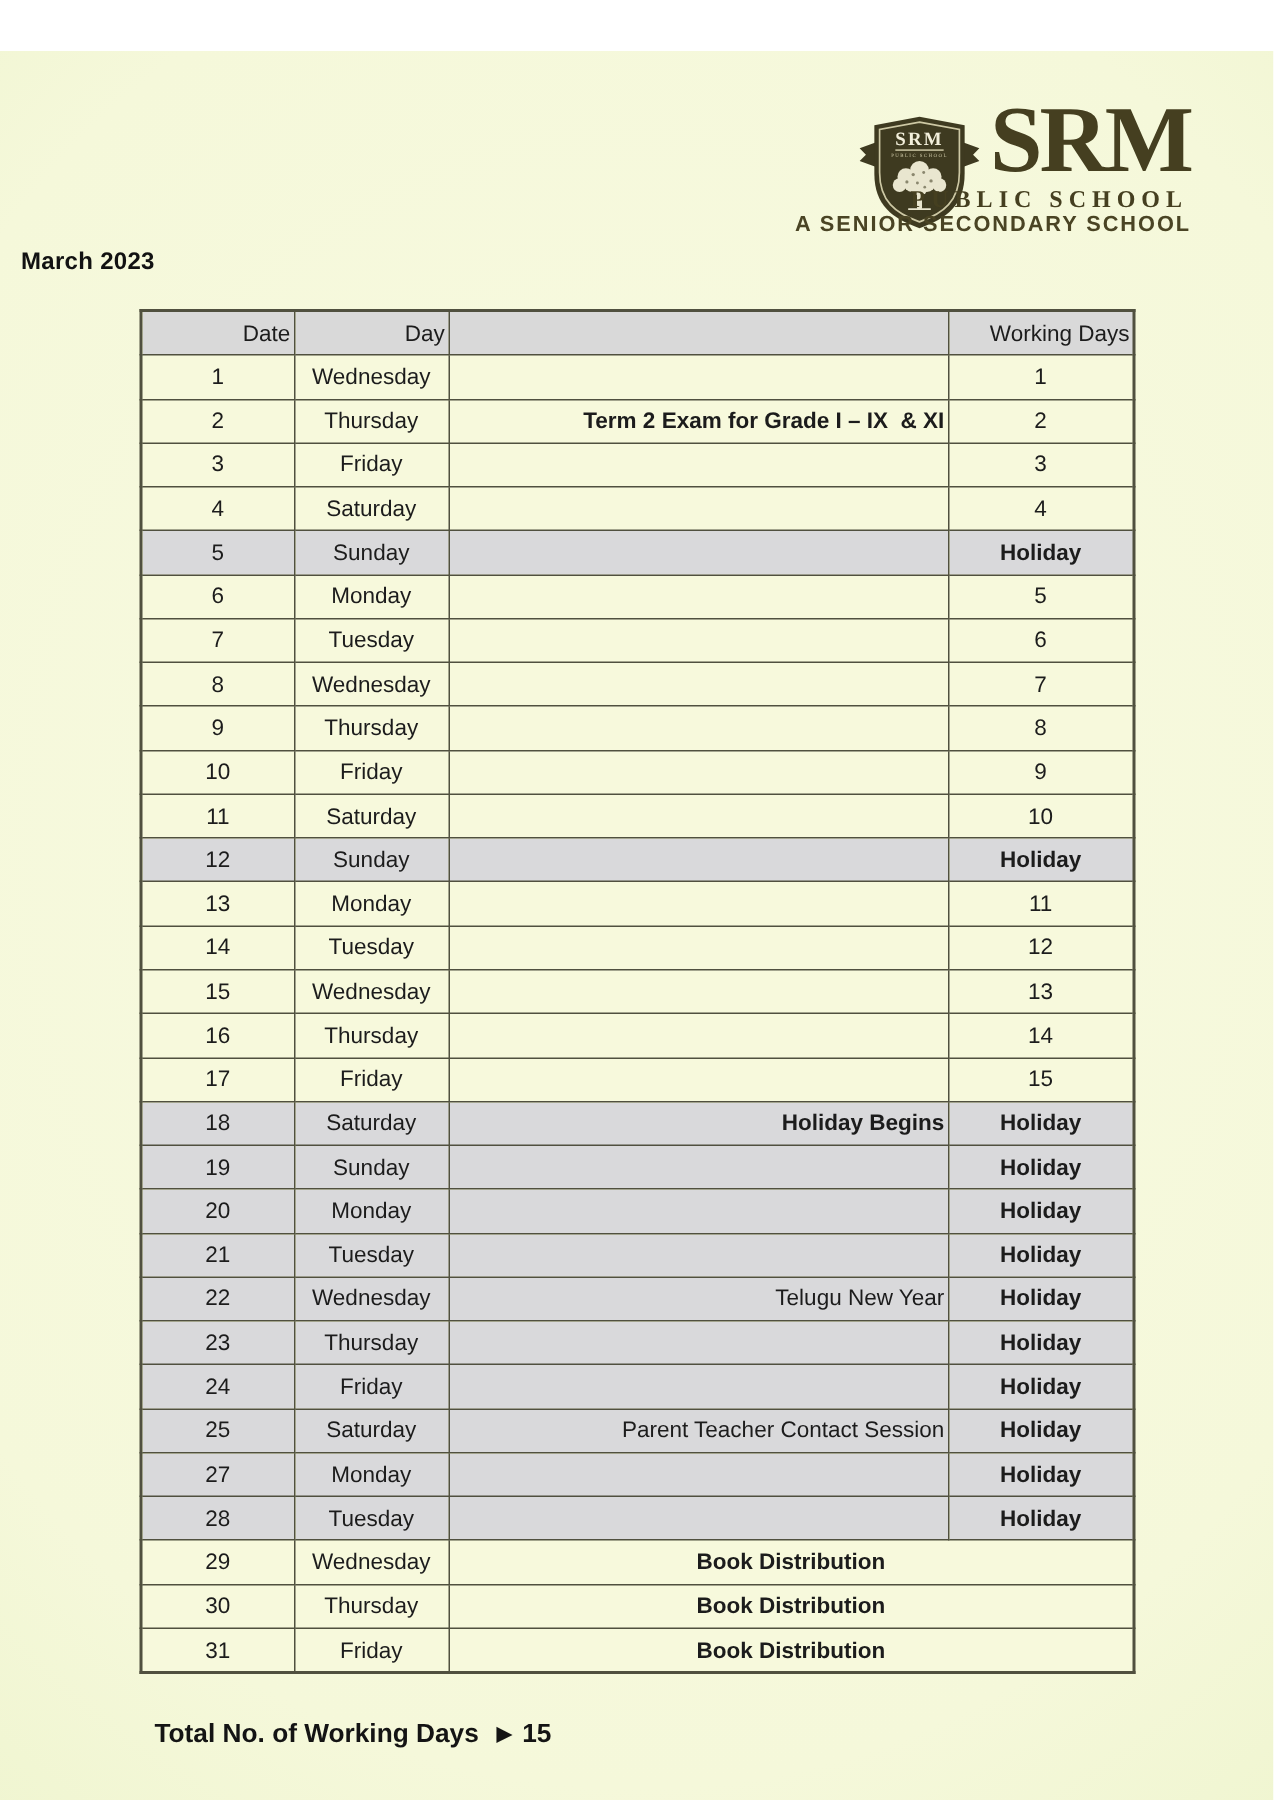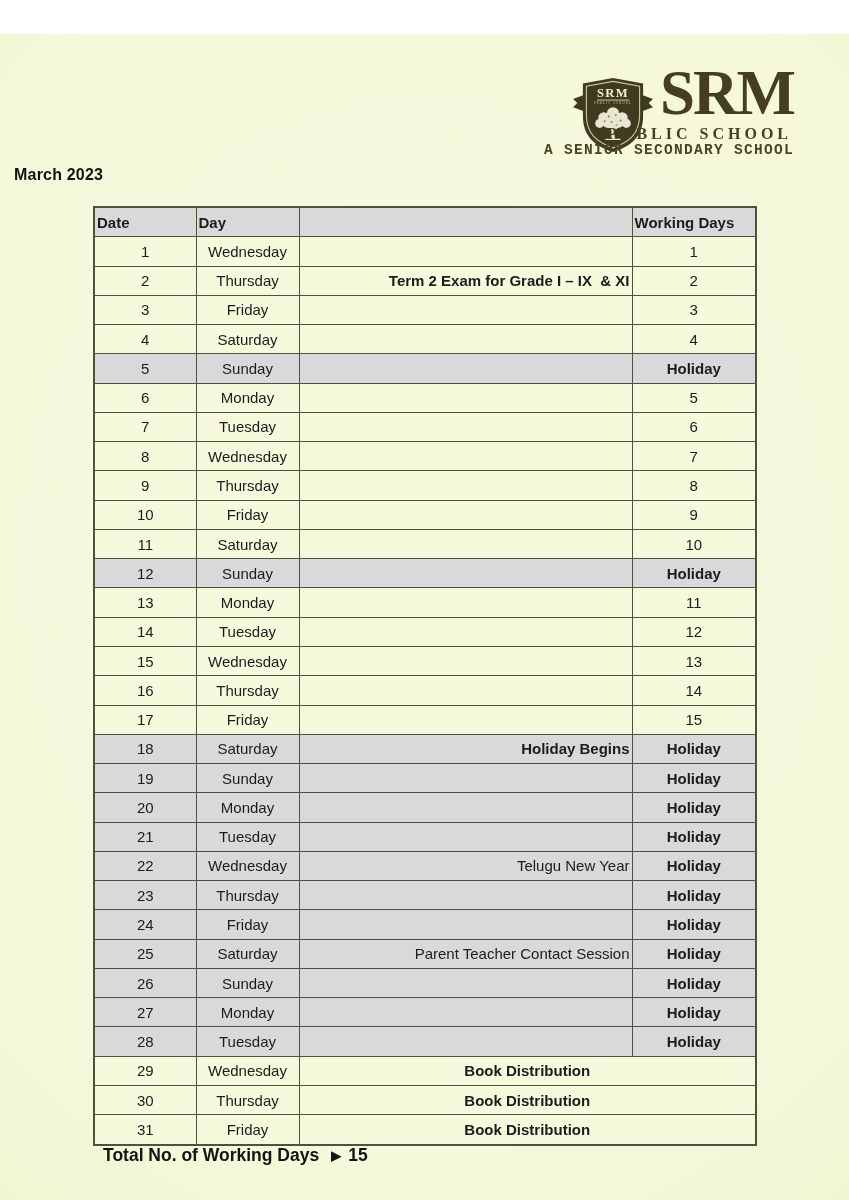--- a/index.html
+++ b/index.html
@@ -17,21 +17,21 @@
     font-family:"Liberation Serif",serif;font-weight:bold;
     font-size:63px;line-height:63px;letter-spacing:-2px;color:#453f20;
   }
   .brand-sub{
     position:absolute;top:91px;right:57px;
     font-family:"Liberation Serif",serif;font-weight:bold;
     font-size:16px;letter-spacing:4px;color:#453f20;
   }
   .brand-tag{
     position:absolute;top:108px;right:55px;
-    font-family:Liberation Mono, monospace;font-weight:bold;
+    font-family:Liberation Sans, sans-serif;font-weight:bold;
     font-size:14.5px;letter-spacing:1.3px;color:#4a4424;
   }
 
   
   .page-title{
     position:absolute;top:132px;left:14px;width:100%;text-align:left;
     font-size:16px;font-weight:bold;color:#121212;letter-spacing:0.2px;
   }
 
   
@@ -39,21 +39,21 @@
     position:absolute;left:93px;top:172px;width:662px;
     border-collapse:collapse;table-layout:fixed;
     font-size:15px;color:#1c1c1c;
   }
   .cal-table th,.cal-table td{
     border:1px solid #50503f;padding:0 2px;height:28.28px;
     overflow:hidden;background:#f7f9dc;
   }
   .cal-table{border:2px solid #50503f;}
   .cal-table th{
-    background:#d9d9d9;font-weight:bold;font-size:15px;text-align:left;
+    background:#d9d9d9;font-weight:normal;font-size:15px;text-align:right;
   }
   tr.holiday td{background:#d9d9db;}
   .c-date,.c-day,.c-working{text-align:center;}
   .c-event{text-align:right;padding-left:13px;white-space:pre-wrap;}
   .c-merged{text-align:center;font-weight:bold;}
   .bold{font-weight:bold;}
 
   
   .footer{
     position:absolute;left:103px;top:1111px;
@@ -270,26 +270,20 @@
           <td class="c-event"></td>
           <td class="c-working bold">Holiday</td>
         </tr>
         <tr class="holiday">
           <td class="c-date">25</td>
           <td class="c-day">Saturday</td>
           <td class="c-event">Parent Teacher Contact Session</td>
           <td class="c-working bold">Holiday</td>
         </tr>
         <tr class="holiday">
-          <td class="c-date">26</td>
-          <td class="c-day">Sunday</td>
-          <td class="c-event"></td>
-          <td class="c-working bold">Holiday</td>
-        </tr>
-        <tr class="holiday">
           <td class="c-date">27</td>
           <td class="c-day">Monday</td>
           <td class="c-event"></td>
           <td class="c-working bold">Holiday</td>
         </tr>
         <tr class="holiday">
           <td class="c-date">28</td>
           <td class="c-day">Tuesday</td>
           <td class="c-event"></td>
           <td class="c-working bold">Holiday</td>

